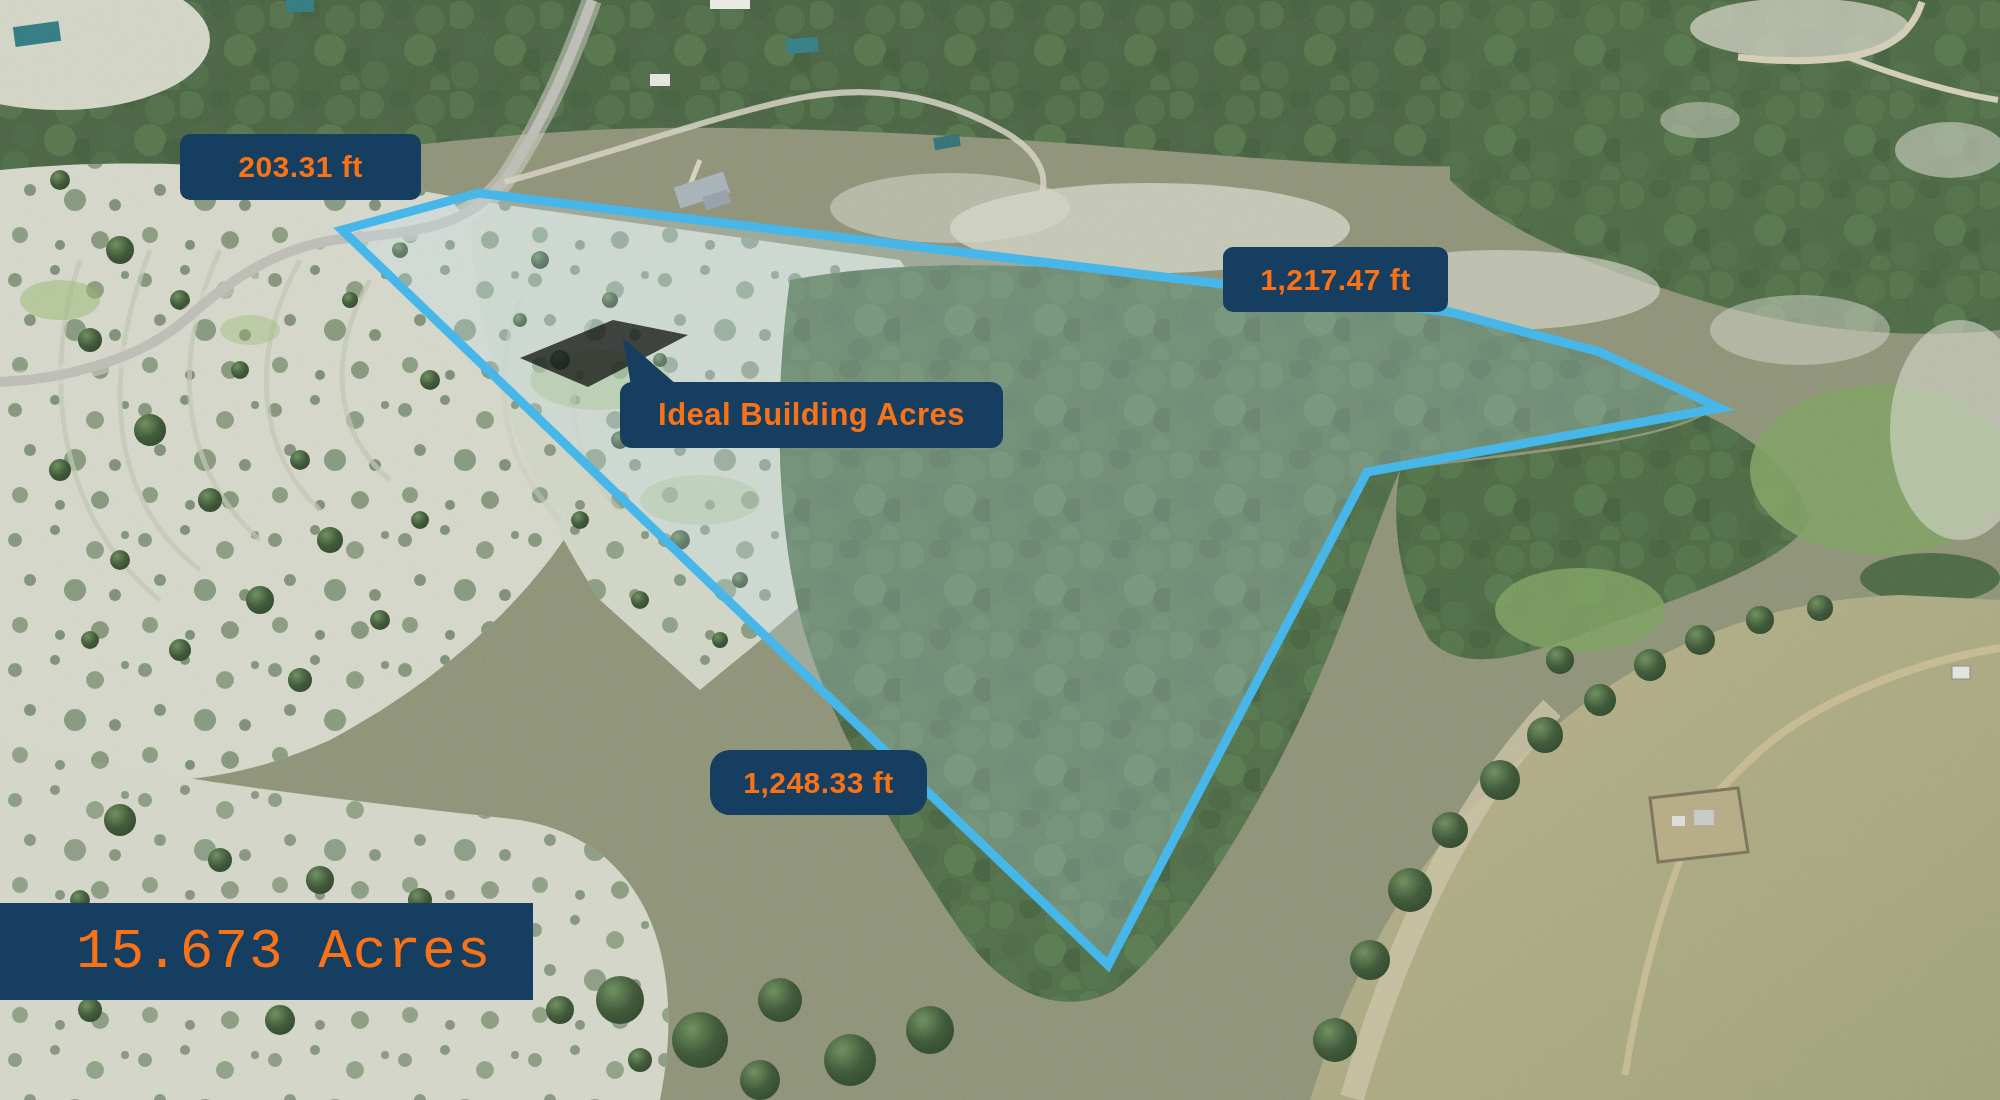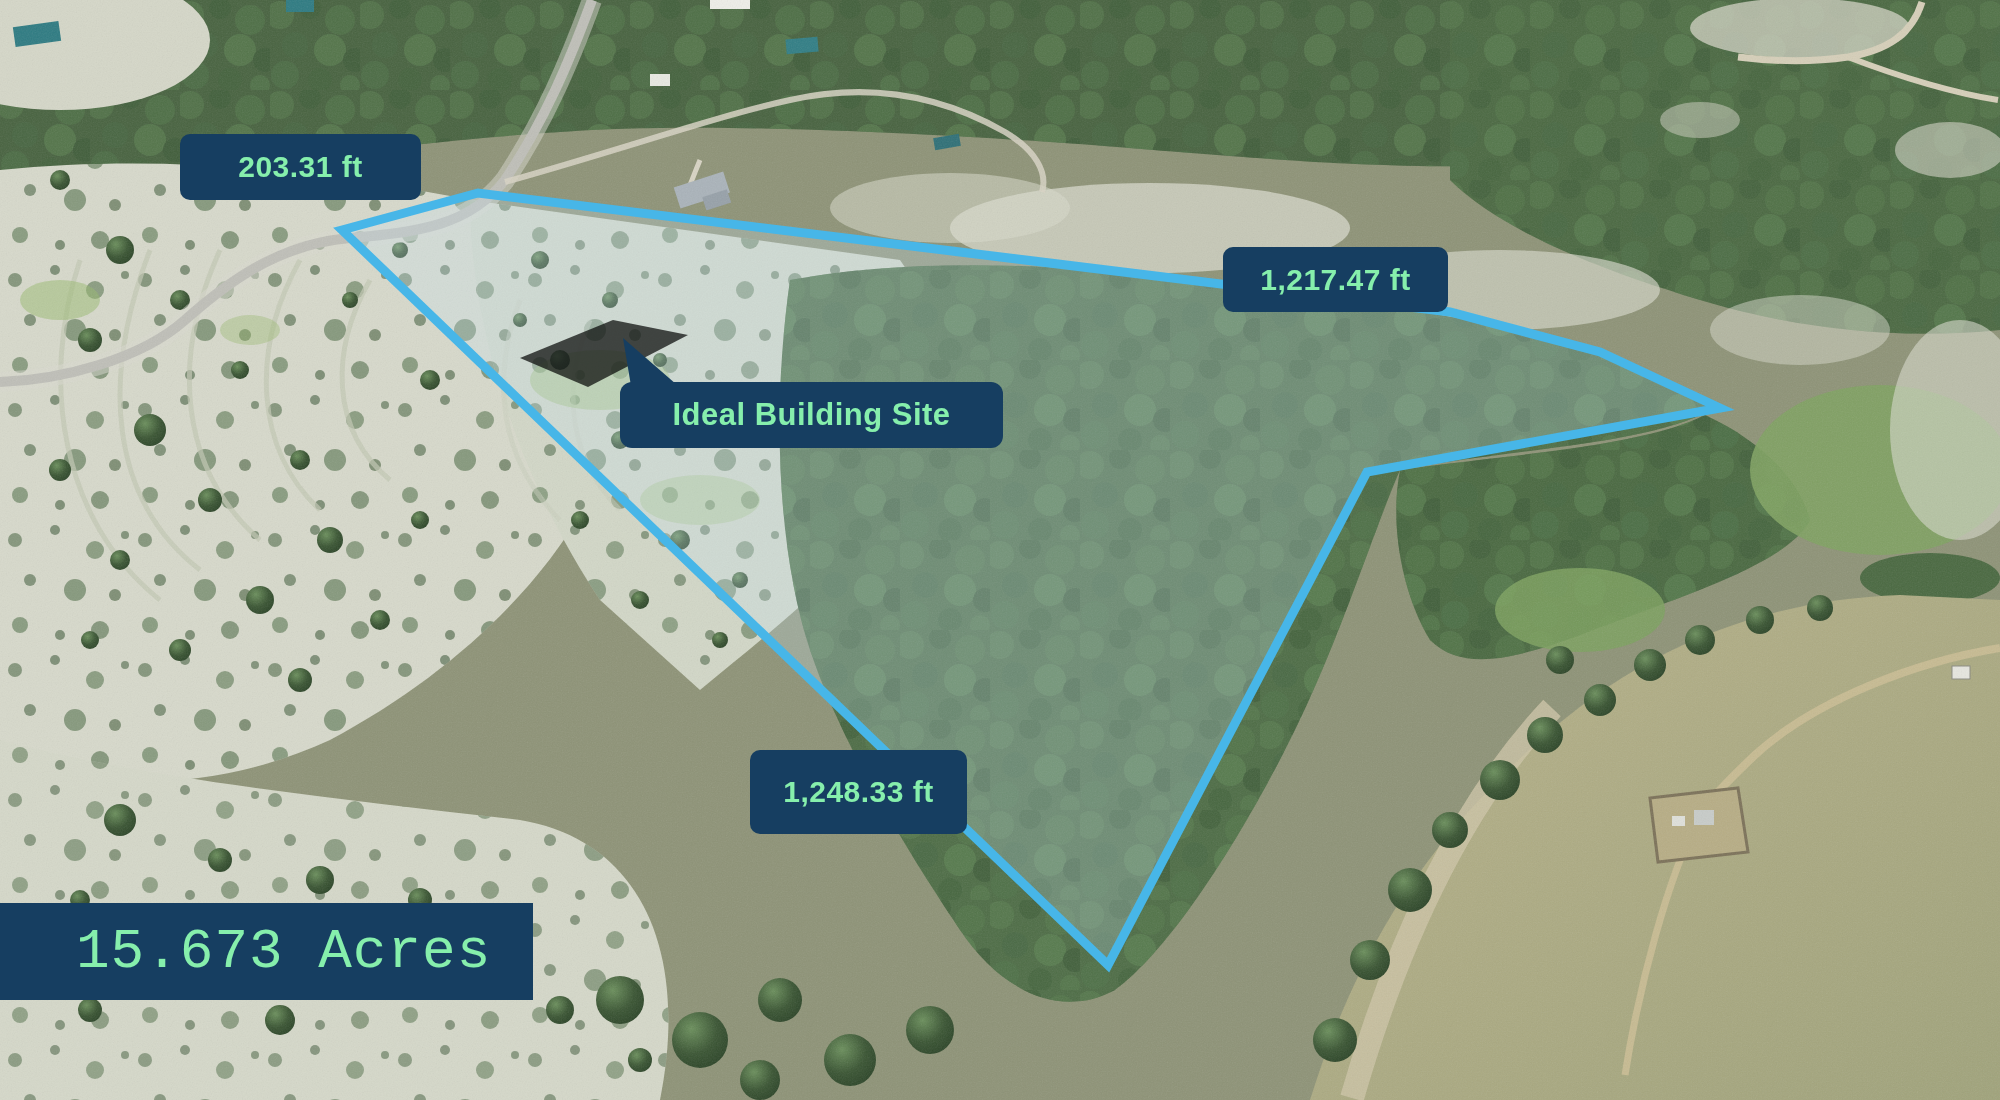--- a/index.html
+++ b/index.html
@@ -1,24 +1,24 @@
 <!DOCTYPE html>
 <html><head>
 <meta charset="utf-8">
 <style>
   html,body{margin:0;padding:0;background:#222;}
   #stage{position:relative;width:2000px;height:1100px;overflow:hidden;
          font-family:"Liberation Sans",sans-serif;}
   #stage svg.bg{position:absolute;left:0;top:0;}
   .map-label{position:absolute;display:flex;align-items:center;justify-content:center;
-             background:#163e61;color:#86efac;font-weight:700;font-size:30px;
+             background:#163e61;color:#f97316;font-weight:700;font-size:30px;
              border-radius:10px;letter-spacing:.5px;white-space:nowrap;}
   #label-north{left:180px;top:134px;width:241px;height:66px;}
   #label-east{left:1223px;top:247px;width:225px;height:65px;}
-  #label-west{left:750px;top:750px;width:217px;height:84px;}
+  #label-west{left:710px;top:750px;width:217px;height:65px;border-radius:20px;}
   #label-callout{left:620px;top:382px;width:383px;height:66px;border-radius:12px;font-size:31px;}
   #acreage-banner{left:0;top:903px;width:533px;height:97px;border-radius:0;
                   justify-content:flex-start;padding-left:76px;box-sizing:border-box;
                   font-family:Liberation Mono, monospace;font-weight:500;font-size:56px;letter-spacing:1px;}
 </style>
 </head>
 <body>
 
 <div id="stage">
 
@@ -243,19 +243,19 @@
   <svg class="bg" width="2000" height="1100" viewBox="0 0 2000 1100" preserveAspectRatio="none">
     <polygon stroke-width="9" stroke-linejoin="miter" stroke="#47b6e8" fill="rgba(198,226,240,0.27)" points="342,230 478,193 1450,312 1600,352 1720,408 1367,472 1108,965"></polygon>
     <polygon fill="rgba(8,10,8,0.72)" points="520,358 613,320 688,335 588,387"></polygon>
     <polygon fill="#163e61" points="623,338 633,398 692,398"></polygon>
   </svg>
 
   <div class="map-label" id="label-north">203.31 ft</div>
 
   <div class="map-label" id="label-east">1,217.47 ft</div>
 
-  <div class="map-label" id="label-callout">Ideal Building Site</div>
+  <div class="map-label" id="label-callout">Ideal Building Acres</div>
 
   <div class="map-label" id="label-west">1,248.33 ft</div>
 
   <div class="map-label" id="acreage-banner">15.673 Acres</div>
 
 </div>
 
 </body></html>

